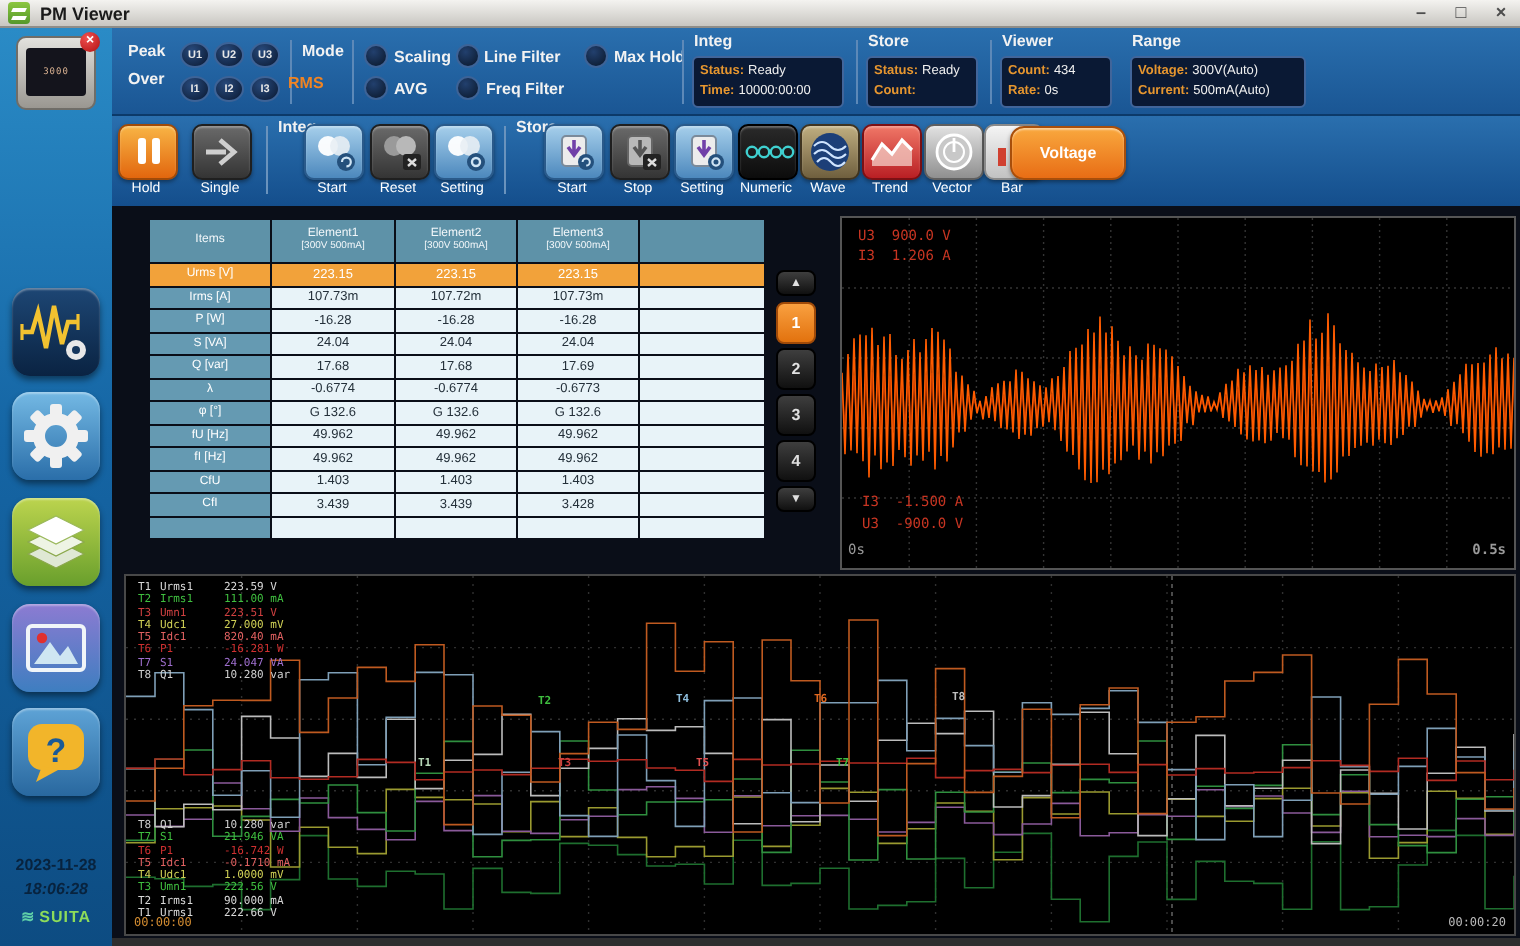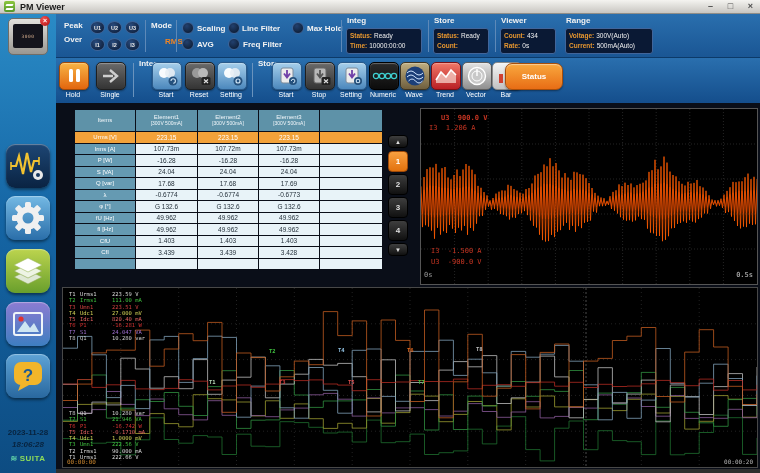--- a/index.html
+++ b/index.html
@@ -169,21 +169,21 @@
     <div class="tb-lab" style="left:8px;top:7px;">Peak</div>
     <div class="tb-lab" style="left:8px;top:21px;">Over</div>
     <div class="pill" style="left:34px;top:7px;">U1</div>
     <div class="pill" style="left:51px;top:7px;">U2</div>
     <div class="pill" style="left:69px;top:7px;">U3</div>
     <div class="pill" style="left:34px;top:24px;">I1</div>
     <div class="pill" style="left:51px;top:24px;">I2</div>
     <div class="pill" style="left:69px;top:24px;">I3</div>
     <div class="vsep" style="left:89px;"></div>
     <div class="tb-lab" style="left:95px;top:7px;">Mode</div>
-    <div class="tb-lab rms" style="left:109px;top:23px;">RMS</div>
+    <div class="tb-lab rms" style="left:88px;top:23px;">RMS</div>
     <div class="vsep" style="left:120px;"></div>
     <div class="radio" style="left:126px;top:8px;"></div>
     <div class="tb-lab" style="left:141px;top:10px;">Scaling</div>
     <div class="radio" style="left:126px;top:24px;"></div>
     <div class="tb-lab" style="left:141px;top:26px;">AVG</div>
     <div class="radio" style="left:172px;top:8px;"></div>
     <div class="tb-lab" style="left:174px;top:10px;margin-left:12px;">Line Filter</div>
     <div class="radio" style="left:172px;top:24px;"></div>
     <div class="tb-lab" style="left:187px;top:26px;">Freq Filter</div>
     <div class="radio" style="left:236px;top:8px;"></div>
@@ -341,21 +341,21 @@
     </div>
     <div class="tlabel" style="left:402px;">Vector</div>
     <div class="tbtn bt-lite" style="left:436px;">
       <svg width="28" height="26">
           <rect x="6" y="11" width="4" height="9" fill="#d04030"></rect>
           <rect x="12" y="7" width="4" height="13" fill="#3fa040"></rect>
           <rect x="18" y="12" width="4" height="8" fill="#3060c0"></rect>
         </svg>
     </div>
     <div class="tlabel" style="left:432px;">Bar</div>
-    <div class="combine">Status</div>
+    <div class="combine">Voltage</div>
   </div>
 
   <div class="content">
 
     <div class="ntable">
       <div class="thead">
         <div class="hcell">
             <span class="hname">Items</span>
             <span class="hsub"></span>
           </div>
@@ -484,21 +484,21 @@
           <line x1="235.2" y1="0" x2="235.2" y2="175" stroke="#343434" stroke-dasharray="1,2" stroke-width="0.7"></line>
           <line x1="268.8" y1="0" x2="268.8" y2="175" stroke="#343434" stroke-dasharray="1,2" stroke-width="0.7"></line>
           <line x1="302.4" y1="0" x2="302.4" y2="175" stroke="#343434" stroke-dasharray="1,2" stroke-width="0.7"></line>
           <line x1="0" y1="35.0" x2="336" y2="35.0" stroke="#343434" stroke-dasharray="1,2" stroke-width="0.7"></line>
           <line x1="0" y1="70.0" x2="336" y2="70.0" stroke="#343434" stroke-dasharray="1,2" stroke-width="0.7"></line>
           <line x1="0" y1="105.0" x2="336" y2="105.0" stroke="#343434" stroke-dasharray="1,2" stroke-width="0.7"></line>
           <line x1="0" y1="140.0" x2="336" y2="140.0" stroke="#343434" stroke-dasharray="1,2" stroke-width="0.7"></line>
           <polyline points="0.0,84.5 1.5,104.7 3.0,80.9 4.5,105.9 6.0,78.6 7.5,107.1 9.0,76.7 10.5,108.0 12.0,76.9 13.5,108.4 15.0,77.1 16.5,107.9 18.0,78.0 19.5,107.7 21.0,79.1 22.5,106.9 24.0,78.9 25.5,106.3 27.0,79.2 28.5,105.2 30.0,80.2 31.5,105.1 33.0,80.0 34.5,106.2 36.0,78.7 37.5,106.6 39.0,79.0 40.5,108.2 42.0,78.4 43.5,107.4 45.0,77.4 46.5,107.5 48.0,78.2 49.5,105.9 51.0,79.7 52.5,105.7 54.0,81.9 55.5,103.7 57.0,84.0 58.5,100.8 60.0,86.7 61.5,99.2 63.0,89.2 64.5,97.1 66.0,90.4 67.5,96.0 69.0,92.5 70.5,96.8 72.0,91.1 73.5,96.7 75.0,90.1 76.5,97.0 78.0,89.0 79.5,98.7 81.0,88.8 82.5,99.5 84.0,87.7 85.5,99.6 87.0,85.8 88.5,100.6 90.0,86.3 91.5,100.9 93.0,87.4 94.5,100.2 96.0,88.1 97.5,99.3 99.0,88.5 100.5,99.0 102.0,88.5 103.5,98.8 105.0,88.0 106.5,101.1 108.0,86.4 109.5,101.7 111.0,84.0 112.5,104.1 114.0,80.7 115.5,106.2 117.0,78.7 118.5,107.7 120.0,77.6 121.5,109.7 123.0,74.8 124.5,109.8 126.0,75.2 127.5,110.1 129.0,75.2 130.5,109.7 132.0,76.3 133.5,108.2 135.0,77.3 136.5,107.8 138.0,79.1 139.5,106.7 141.0,80.0 142.5,105.4 144.0,81.0 145.5,104.4 147.0,82.3 148.5,104.9 150.0,81.7 151.5,104.0 153.0,80.1 154.5,105.7 156.0,81.2 157.5,104.9 159.0,80.8 160.5,105.5 162.0,80.8 163.5,104.4 165.0,81.8 166.5,102.3 168.0,84.4 169.5,101.3 171.0,85.7 172.5,98.5 174.0,88.9 175.5,98.0 177.0,90.9 178.5,95.5 180.0,91.4 181.5,95.6 183.0,92.0 184.5,95.7 186.0,93.0 187.5,95.1 189.0,90.4 190.5,97.2 192.0,88.9 193.5,97.8 195.0,86.7 196.5,99.3 198.0,85.5 199.5,100.8 201.0,85.7 202.5,101.9 204.0,85.0 205.5,101.9 207.0,83.6 208.5,101.6 210.0,83.7 211.5,102.4 213.0,85.2 214.5,101.0 216.0,84.5 217.5,101.8 219.0,84.4 220.5,102.9 222.0,82.8 223.5,103.2 225.0,80.9 226.5,104.4 228.0,78.7 229.5,107.1 231.0,78.1 232.5,108.0 234.0,75.2 235.5,109.3 237.0,74.6 238.5,111.4 240.0,74.7 241.5,110.4 243.0,73.9 244.5,110.3 246.0,75.2 247.5,108.8 249.0,78.1 250.5,107.0 252.0,80.3 253.5,105.2 255.0,81.9 256.5,103.2 258.0,83.1 259.5,102.5 261.0,84.8 262.5,102.3 264.0,84.0 265.5,102.1 267.0,83.7 268.5,102.8 270.0,82.8 271.5,103.1 273.0,84.2 274.5,102.2 276.0,82.9 277.5,102.9 279.0,84.8 280.5,100.5 282.0,85.6 283.5,99.0 285.0,87.7 286.5,98.3 288.0,90.3 289.5,97.0 291.0,92.4 292.5,94.9 294.0,92.7 295.5,95.5 297.0,92.7 298.5,95.2 300.0,92.0 301.5,96.2 303.0,90.2 304.5,98.2 306.0,88.3 307.5,98.8 309.0,85.4 310.5,102.0 312.0,83.8 313.5,103.5 315.0,83.2 316.5,104.4 318.0,81.9 319.5,104.4 321.0,82.0 322.5,104.4 324.0,82.3 325.5,103.7 327.0,81.6 328.5,104.4 330.0,81.4 331.5,103.9 333.0,81.4 334.5,104.7 336.0,81.1" fill="none" stroke="#8a2000" stroke-width="0.8"></polyline>
           <polyline points="0.0,77.4 1.5,118.1 3.0,68.0 4.5,116.2 6.0,60.1 7.5,117.6 9.0,58.3 10.5,121.6 12.0,58.6 13.5,129.7 15.0,54.9 16.5,118.8 18.0,63.5 19.5,125.6 21.0,59.2 22.5,122.2 24.0,58.0 25.5,124.0 27.0,68.5 28.5,116.0 30.0,70.4 31.5,119.6 33.0,66.0 34.5,123.9 36.0,60.5 37.5,118.7 39.0,67.1 40.5,121.4 42.0,60.5 43.5,116.9 45.0,55.0 46.5,125.8 48.0,56.9 49.5,119.0 51.0,60.7 52.5,121.7 54.0,65.3 55.5,114.7 57.0,76.9 58.5,107.2 60.0,78.8 61.5,106.9 63.0,83.1 64.5,100.8 66.0,86.4 67.5,97.7 69.0,91.4 70.5,100.7 72.0,89.0 73.5,99.9 75.0,84.6 76.5,101.6 78.0,82.7 79.5,105.1 81.0,81.4 82.5,105.7 84.0,81.6 85.5,107.2 87.0,75.8 88.5,110.5 90.0,76.9 91.5,108.4 93.0,80.1 94.5,108.8 96.0,81.6 97.5,105.1 99.0,83.7 100.5,104.3 102.0,84.7 103.5,102.1 105.0,80.1 106.5,106.1 108.0,79.0 109.5,111.5 111.0,74.5 112.5,116.8 114.0,66.5 115.5,118.5 117.0,64.9 118.5,125.7 120.0,63.2 121.5,131.1 123.0,55.5 124.5,132.5 126.0,57.3 127.5,132.1 129.0,49.2 130.5,125.9 132.0,57.3 133.5,128.1 135.0,54.1 136.5,122.7 138.0,61.4 139.5,121.1 141.0,68.6 142.5,116.7 144.0,64.1 145.5,113.8 147.0,68.6 148.5,120.9 150.0,70.9 151.5,116.8 153.0,62.8 154.5,122.8 156.0,63.4 157.5,117.1 159.0,65.1 160.5,119.1 162.0,65.7 163.5,113.8 165.0,69.2 166.5,112.9 168.0,74.0 169.5,111.5 171.0,79.0 172.5,102.6 174.0,83.9 175.5,103.6 177.0,86.7 178.5,97.2 180.0,88.5 181.5,97.2 183.0,89.2 184.5,96.8 186.0,91.9 187.5,95.9 189.0,87.2 190.5,100.0 192.0,82.9 193.5,101.7 195.0,81.3 196.5,104.5 198.0,75.4 199.5,108.2 201.0,77.1 202.5,110.7 204.0,73.7 205.5,111.7 207.0,76.0 208.5,111.2 210.0,74.5 211.5,112.6 213.0,78.4 214.5,111.4 216.0,76.1 217.5,107.5 219.0,74.8 220.5,110.1 222.0,73.7 223.5,110.9 225.0,71.4 226.5,119.6 228.0,62.9 229.5,123.6 231.0,61.2 232.5,124.3 234.0,50.8 235.5,126.8 237.0,60.3 238.5,127.0 240.0,57.4 241.5,132.2 243.0,47.6 244.5,130.8 246.0,53.6 247.5,127.2 249.0,62.6 250.5,119.3 252.0,66.0 253.5,119.0 255.0,67.4 256.5,115.0 258.0,72.2 259.5,113.9 261.0,74.8 262.5,112.3 264.0,76.5 265.5,113.8 267.0,72.8 268.5,110.9 270.0,74.5 271.5,112.6 273.0,73.9 274.5,113.5 276.0,71.0 277.5,110.1 279.0,77.2 280.5,108.5 282.0,78.5 283.5,104.4 285.0,81.8 286.5,104.5 288.0,86.3 289.5,99.8 291.0,90.5 292.5,95.9 294.0,91.2 295.5,97.4 297.0,91.2 298.5,96.7 300.0,89.7 301.5,98.9 303.0,85.6 304.5,104.0 306.0,81.9 307.5,103.1 309.0,78.2 310.5,107.6 312.0,72.9 313.5,111.9 315.0,73.2 316.5,117.0 318.0,72.5 319.5,119.4 321.0,72.3 322.5,117.6 324.0,68.2 325.5,118.1 327.0,64.6 328.5,114.7 330.0,70.2 331.5,115.9 333.0,67.8 334.5,115.3 336.0,69.9" fill="none" stroke="#ff5c00" stroke-width="0.8"></polyline>
         </svg>
-      <div class="wl" style="left:20px;top:5px;font-weight:bold;">U3  900.0 V</div>
+      <div class="wl" style="left:8px;top:5px;">U3  900.0 V</div>
       <div class="wl" style="left:8px;top:15px;">I3  1.206 A</div>
       <div class="wl" style="left:10px;top:138px;">I3  -1.500 A</div>
       <div class="wl" style="left:10px;top:149px;">U3  -900.0 V</div>
       <div class="wl gray" style="left:3px;top:162px;">0s</div>
       <div class="wl gray" style="right:4px;top:162px;font-weight:bold;">0.5s</div>
     </div>
 
     <div class="trendpanel">
       <svg id="trend-svg" width="694" height="179" style="position:absolute;left:0;top:0;">
           <line x1="57.8" y1="0" x2="57.8" y2="179" stroke="#303030" stroke-dasharray="1,3" stroke-width="0.7"></line>

